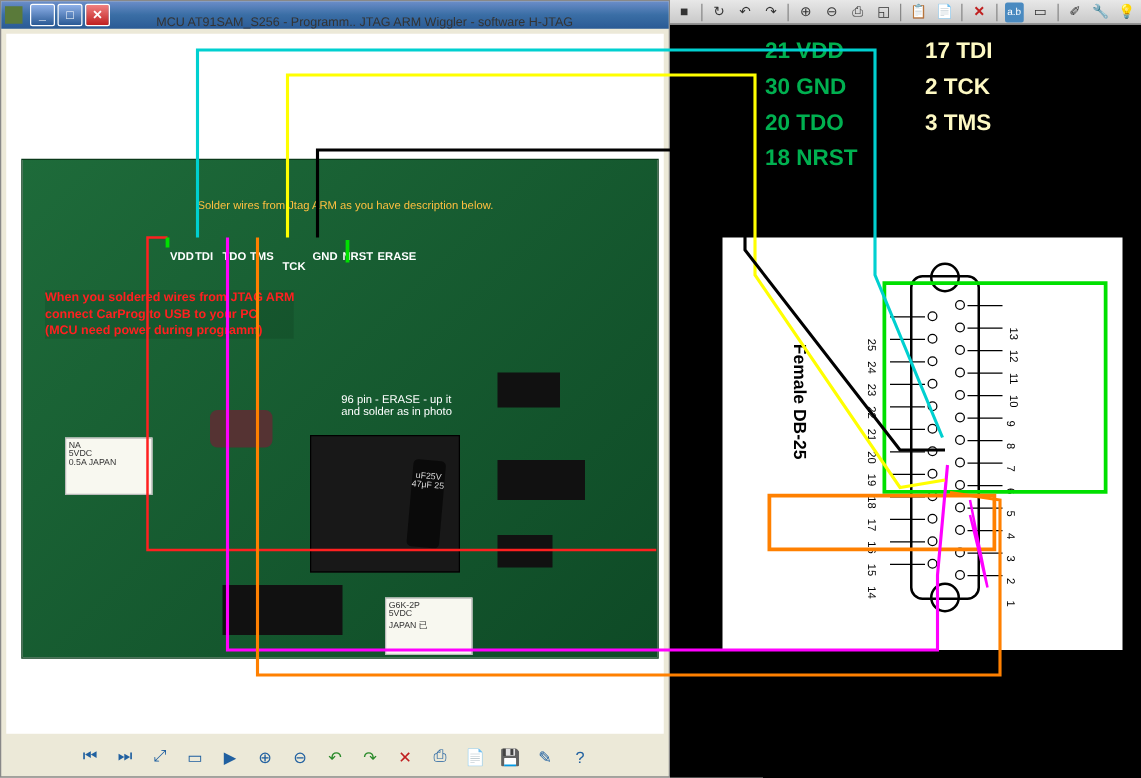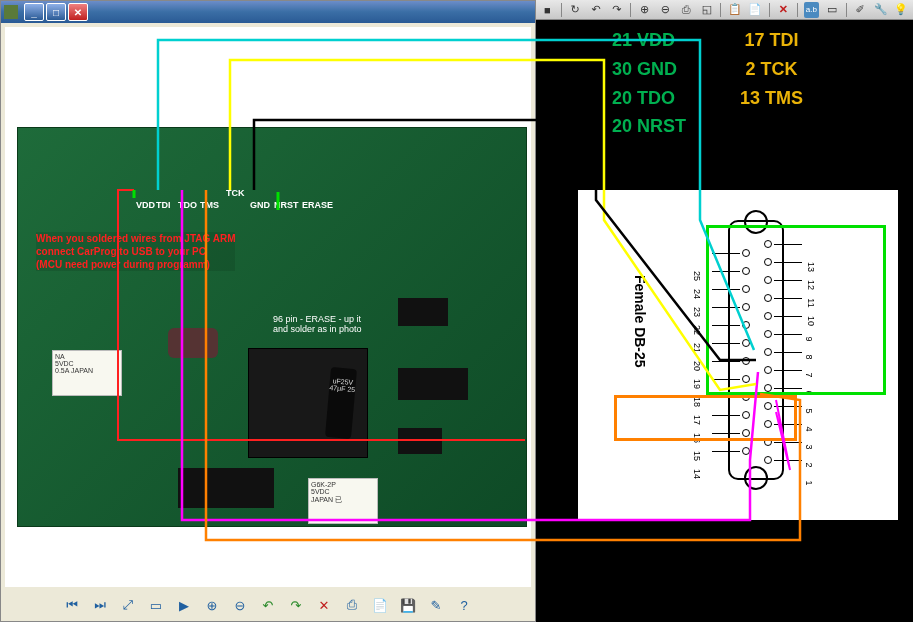--- a/index.html
+++ b/index.html
@@ -45,21 +45,21 @@
   .right-panel { position: absolute; left: 536px; top: 0; width: 377px; height: 622px; background: #000; }
   .right-toolbar { height: 20px; background: linear-gradient(180deg,#e8e8e8,#c8c8c8); display: flex; align-items: center; padding: 0 4px; gap: 6px; border-bottom: 1px solid #888; }
   .rtbtn { width: 16px; height: 16px; display: flex; align-items:center; justify-content:center; font-size: 11px; color: #333; cursor:pointer; }
   .rtbtn.red { color: #c02020; font-weight: bold; }
   .rtbtn.fill { background: #4a8ac0; color:#fff; font-size:8px; border-radius:2px; padding:0 2px; }
   .sep { width: 1px; height: 14px; background: #888; }
   
   
   .legend { position: absolute; top: 26px; font-size: 18px; font-weight: bold; line-height: 1.6; }
   .legend.left { left: 612px; color: #00b050; }
-  .legend.right { left: 740px; color: #eab308; text-align: center; }
+  .legend.right { left: 740px; color: #fef9c3; }
   
   
   .connector-panel { position: absolute; left: 578px; top: 190px; width: 320px; height: 330px; background: #fff; }
   .db25 { position: absolute; left: 142px; top: 30px; width: 80px; height: 260px; }
   .db25 .shell { position: absolute; left: 8px; top: 0; width: 56px; height: 260px; border: 2px solid #000; border-radius: 10px; }
   .db25 .screw { position: absolute; width: 24px; height: 24px; border: 2px solid #000; border-radius: 50%; left: 24px; }
   .db25 .pin { position: absolute; width: 8px; height: 8px; border: 1.5px solid #000; border-radius: 50%; background: #fff; }
   .db25 .pinnum { position: absolute; font-size: 9px; color: #000; }
   .db25-label { position: absolute; left: 648px; top: 275px; transform: rotate(90deg); transform-origin: left top; font-size: 14px; font-weight: bold; color: #000; }
   
@@ -73,35 +73,37 @@
 
 <div class="left-window">
   <div class="titlebar">
     <div class="titlebar-icon"></div>
     <div class="winbtn min">_</div>
     <div class="winbtn max">□</div>
     <div class="winbtn close">✕</div>
   </div>
 
   <div class="viewer-area">
+    <div class="pcb-header">MCU AT91SAM_S256 - Programm.. JTAG ARM Wiggler - software H-JTAG</div>
     <div class="watermark">www.autoprogs.ru</div>
 
     <div class="pcb">
+      <span class="pcb-soldertxt" style="top:31px;">Solder wires from Jtag ARM as you have description below.</span>
 
       <div class="pcb-note" style="top:104px; left:18px;">
         <div>When you soldered wires from JTAG ARM</div>
         <div>connect CarProg to USB to your PC</div>
         <div>(MCU need power during programm)</div>
       </div>
 
       <span class="pinlabel" style="left:118px; top:72px;">VDD</span>
       <span class="pinlabel" style="left:138px; top:72px;">TDI</span>
       <span class="pinlabel" style="left:160px; top:72px;">TDO</span>
       <span class="pinlabel" style="left:182px; top:72px;">TMS</span>
-      <span class="pinlabel" style="left:208px; top:60px;">TCK</span>
+      <span class="pinlabel" style="left:208px; top:80px;">TCK</span>
       <span class="pinlabel" style="left:232px; top:72px;">GND</span>
       <span class="pinlabel" style="left:256px; top:72px;">NRST</span>
       <span class="pinlabel" style="left:284px; top:72px;">ERASE</span>
 
       <div class="chip big"></div>
       <div class="pin55" style="white-space:pre-line; top:187px;">96 pin - ERASE - up it
 and solder as in photo</div>
 
       <div class="relay" style="left:34px; top:222px;"><span style="white-space:pre-line;">NA
 5VDC
@@ -162,26 +164,26 @@
     <div class="rtbtn">✐</div>
     <div class="rtbtn">🔧</div>
     <div class="rtbtn">💡</div>
   </div>
 </div>
 
 <div class="legend left">
   <div>21 VDD</div>
   <div>30 GND</div>
   <div>20 TDO</div>
-  <div>20 NRST</div>
+  <div>18 NRST</div>
 </div>
 <div class="legend right">
   <div>17 TDI</div>
   <div>2 TCK</div>
-  <div>13 TMS</div>
+  <div>3 TMS</div>
 </div>
 
 <div class="connector-panel">
   <div class="db25">
     <div class="shell"></div>
     <div class="screw" style="top:-10px;"></div>
     <div class="screw" style="bottom:-10px;"></div>
   <div class="pin" style="left: 44px; top: 20px;"></div>
       <div class="pinnum" style="left: 86px; top: 42px; transform: rotate(90deg);">13</div>
       <div style="position: absolute; left: 54px; top: 24px; width: 28px; height: 1px; background: rgb(0, 0, 0);"></div>

